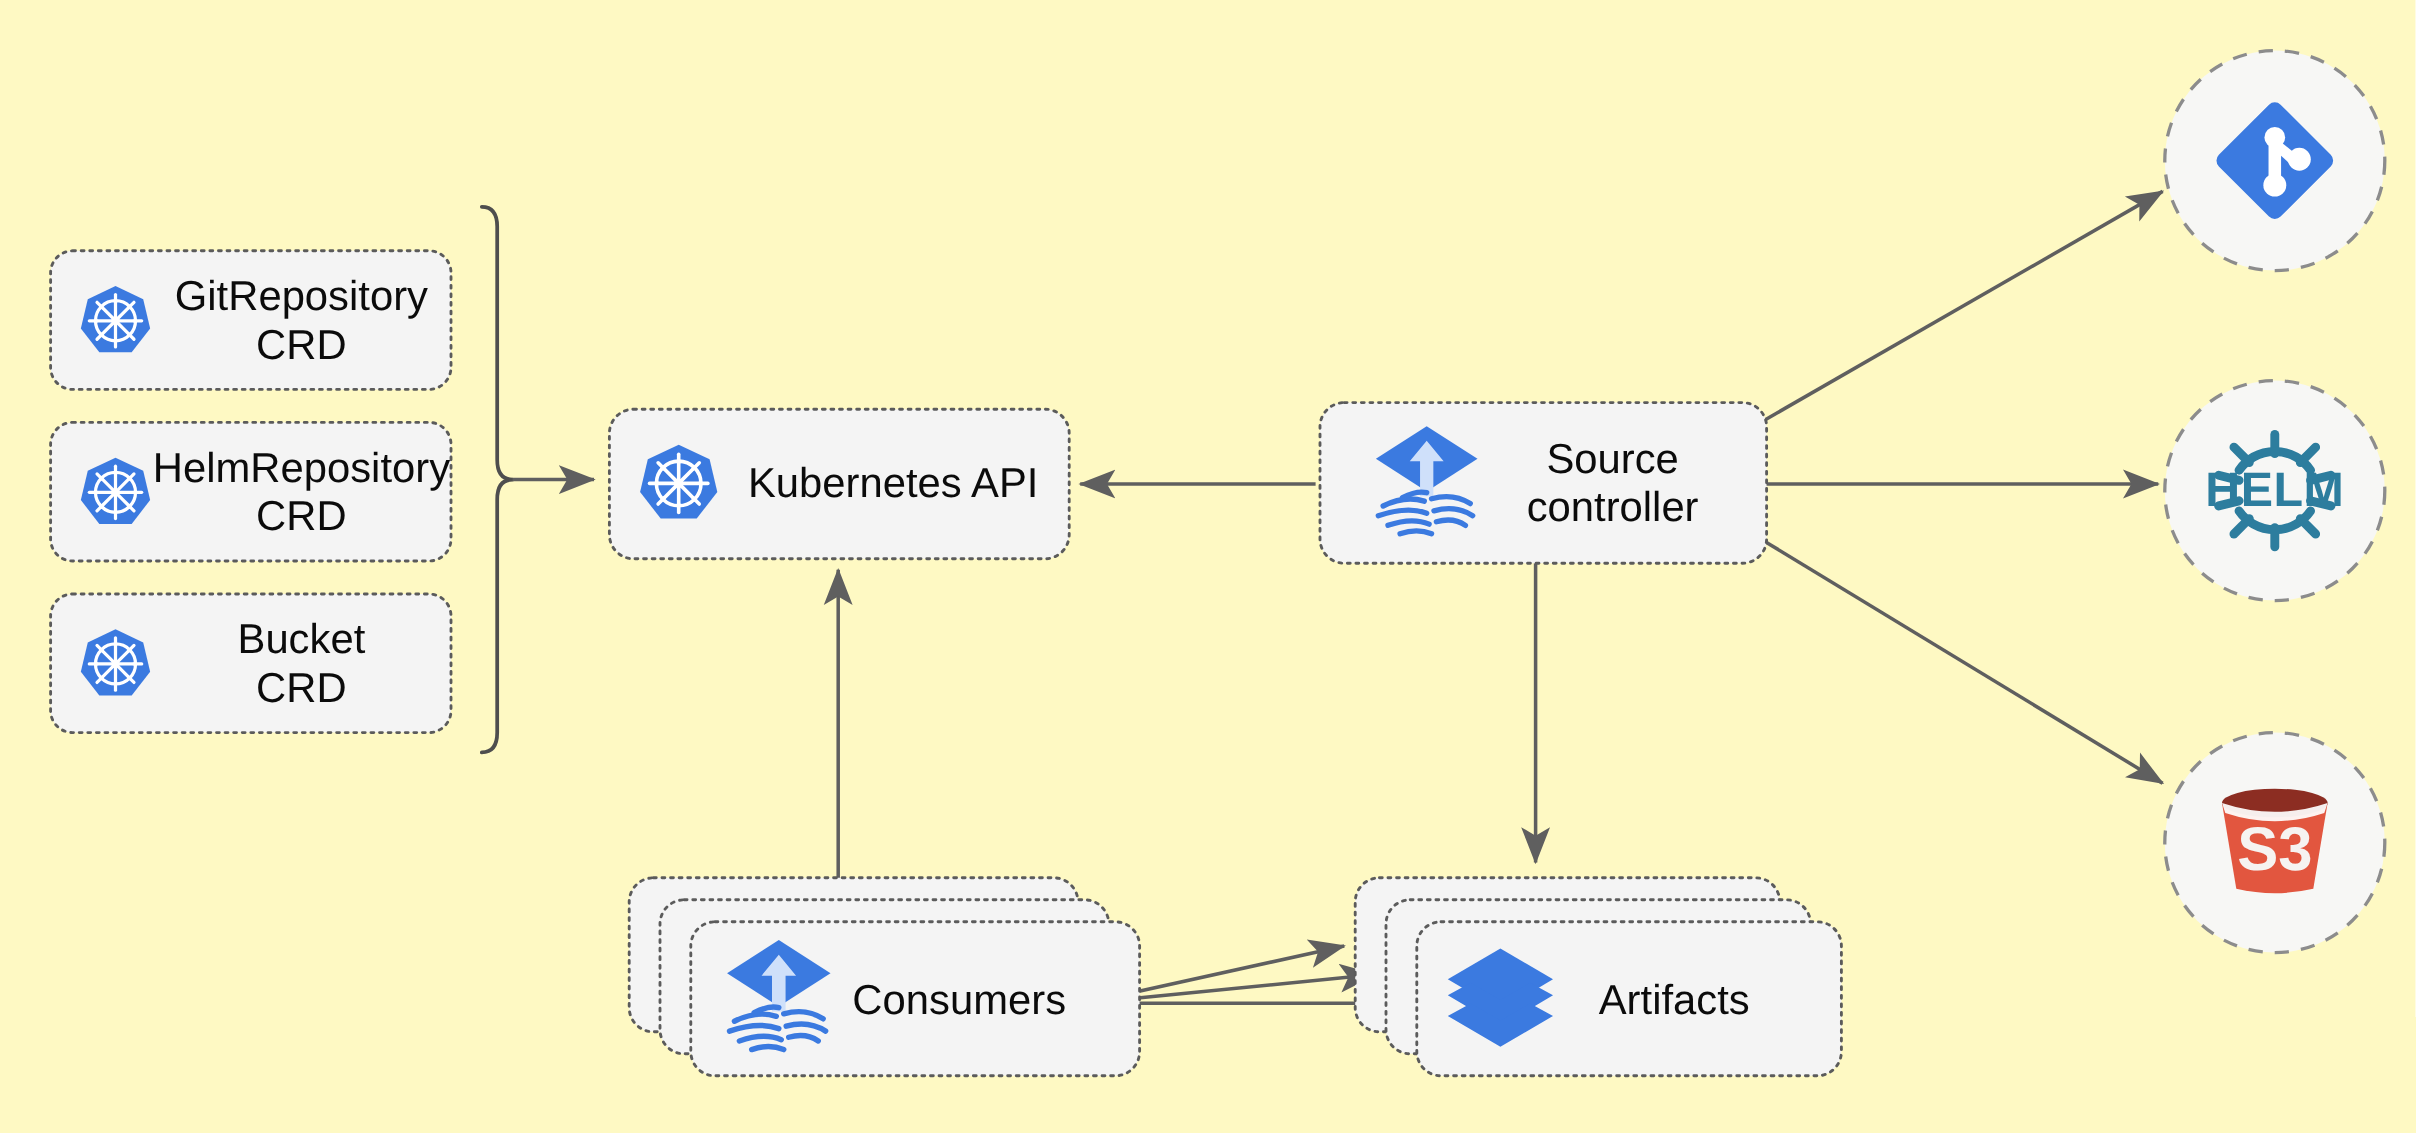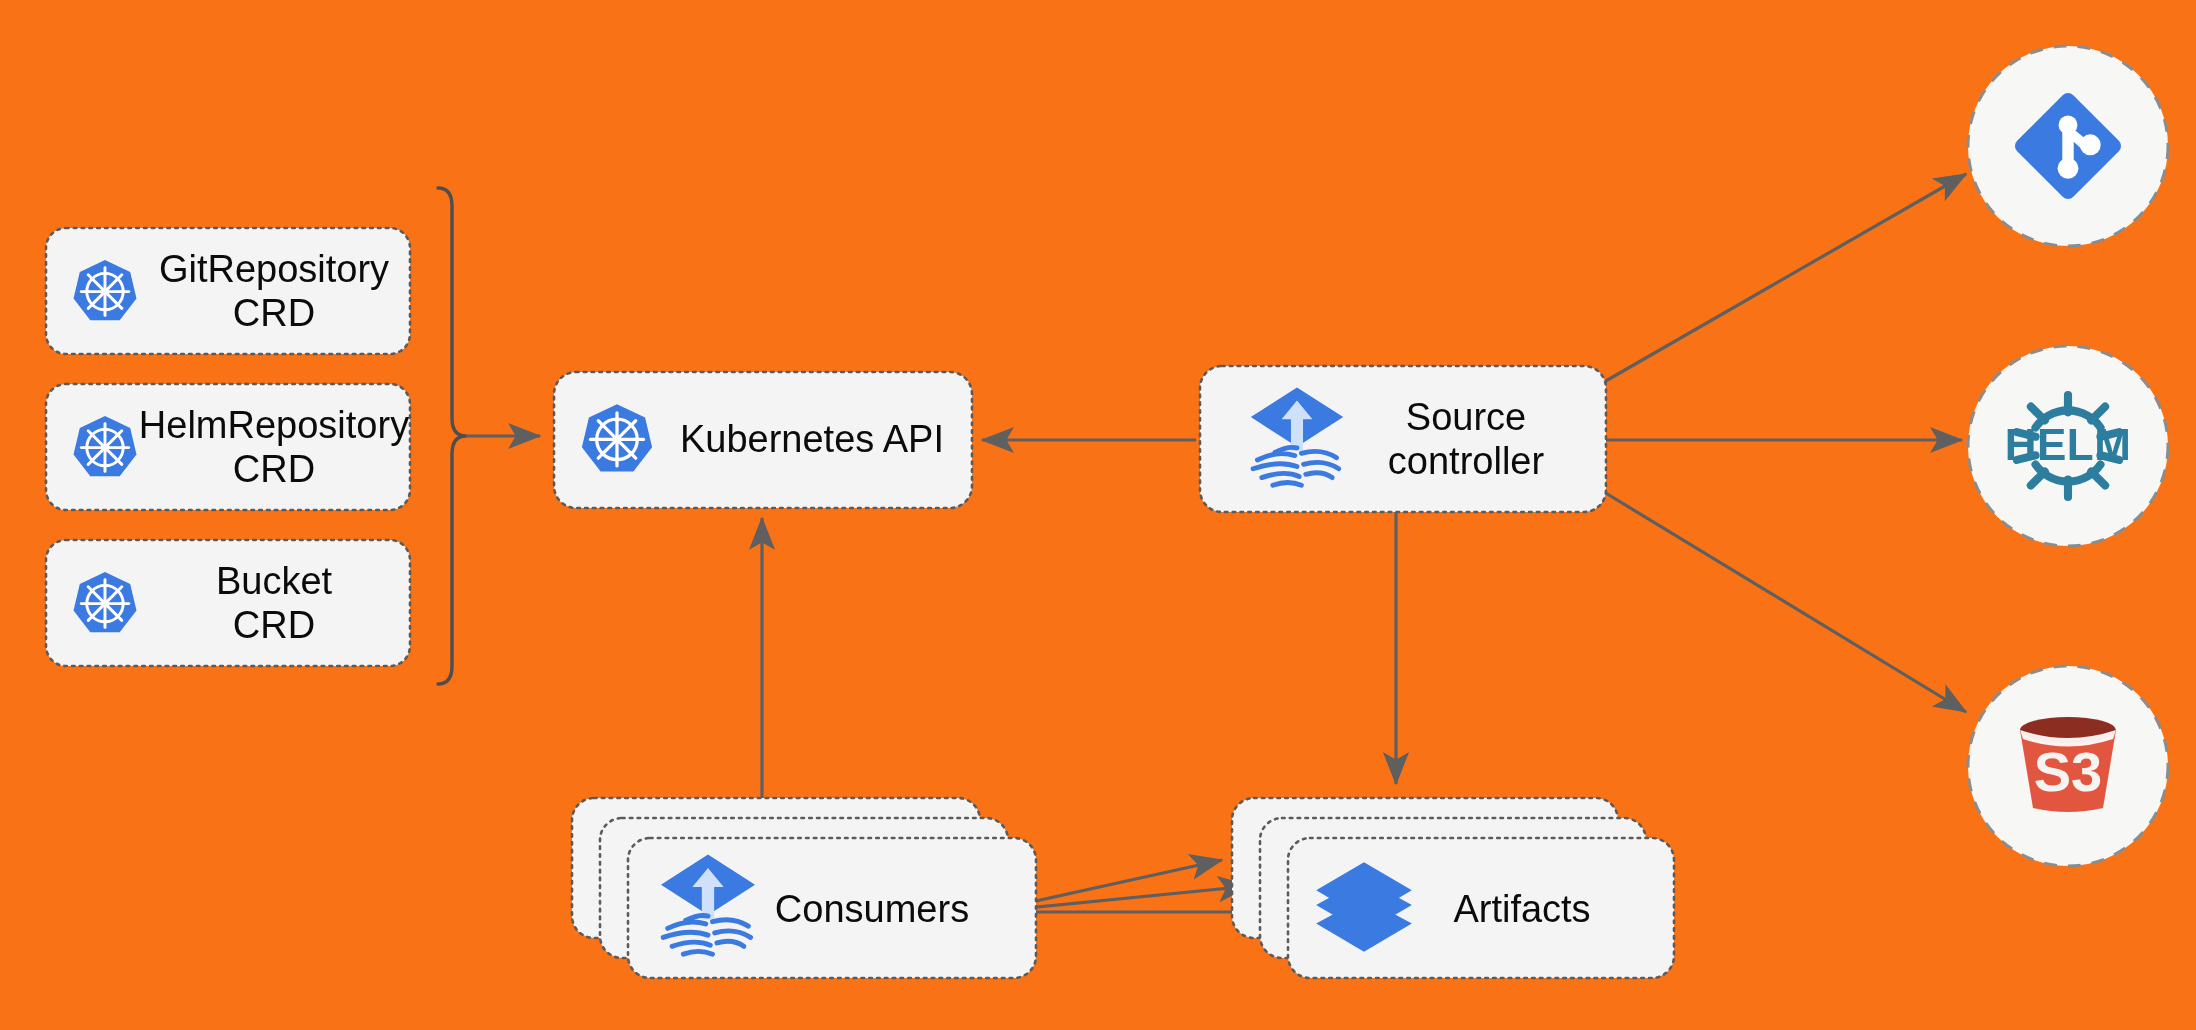--- a/index.html
+++ b/index.html
@@ -11,21 +11,21 @@
     width: 2196px;
     height: 1030px;
     overflow: hidden;
     font-family: "Liberation Sans", sans-serif;
     -webkit-font-smoothing: antialiased;
   }
   #diagram-root {
     position: relative;
     width: 2196px;
     height: 1030px;
-    background: #f97316;
+    background: #fef9c3;
   }
   svg.diagram-canvas {
     position: absolute;
     left: 0;
     top: 0;
     width: 2196px;
     height: 1030px;
     display: block;
   }
   .node-label {

